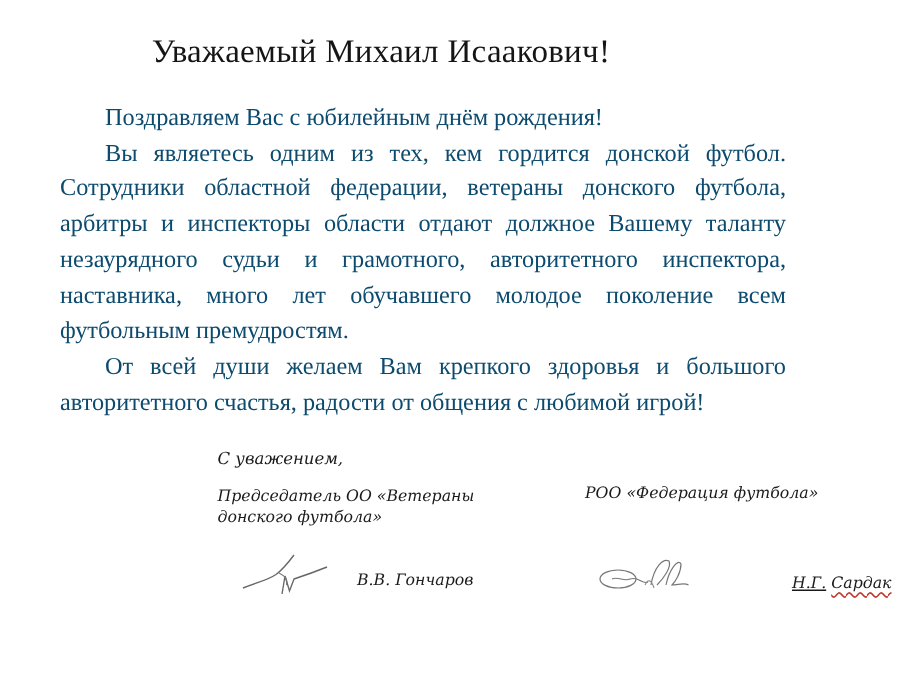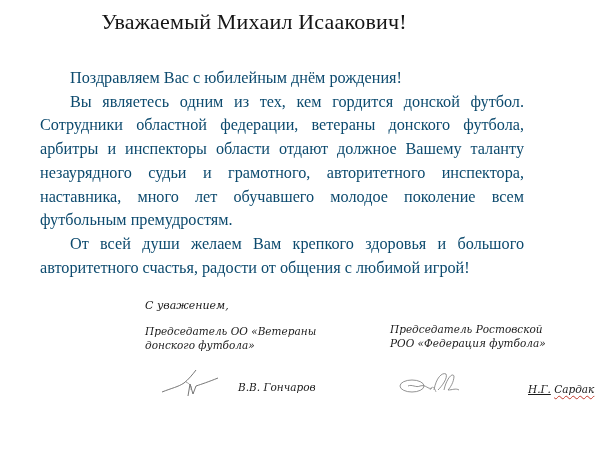--- a/index.html
+++ b/index.html
@@ -16,21 +16,21 @@
     }
     .page {
       position: absolute;
       left: 0; top: 0;
       width: 603px; height: 452px;
       background: #ffffff;
     }
     .title {
       position: absolute;
       left: 0;
-      top: 8px;
+      top: 20px;
       width: 498px;
       text-align: center;
       font-family: "Liberation Serif", "DejaVu Serif", serif;
       font-size: 22px;
       line-height: 28px;
       color: #151515;
       letter-spacing: 0.2px;
       padding-left: 10px;
       box-sizing: border-box;
     }
@@ -123,21 +123,20 @@
   </div>
 
   <div class="italic regards">С уважением,</div>
 
   <div class="italic left-title">
     <div>Председатель ОО «Ветераны</div>
     <div>донского футбола»</div>
   </div>
 
   <div class="italic right-title">
-    <div>Председатель Ростовской</div>
     <div>РОО «Федерация футбола»</div>
   </div>
 
   <svg class="sig sig-left" viewBox="0 0 60 30">
     <path d="M2 24 C 12 20, 18 19, 24 15 C 28 12, 33 6, 36 2" fill="none" stroke="#666" stroke-width="0.9"></path>
     <path d="M28 28 L 30 16 L 33 26 L 36 18 C 42 16, 48 14, 58 10" fill="none" stroke="#666" stroke-width="0.9"></path>
     <path d="M26 14 C 30 16, 32 18, 31 22" fill="none" stroke="#777" stroke-width="0.7"></path>
   </svg>
 
   <div class="italic left-name">В.В. Гончаров</div>

